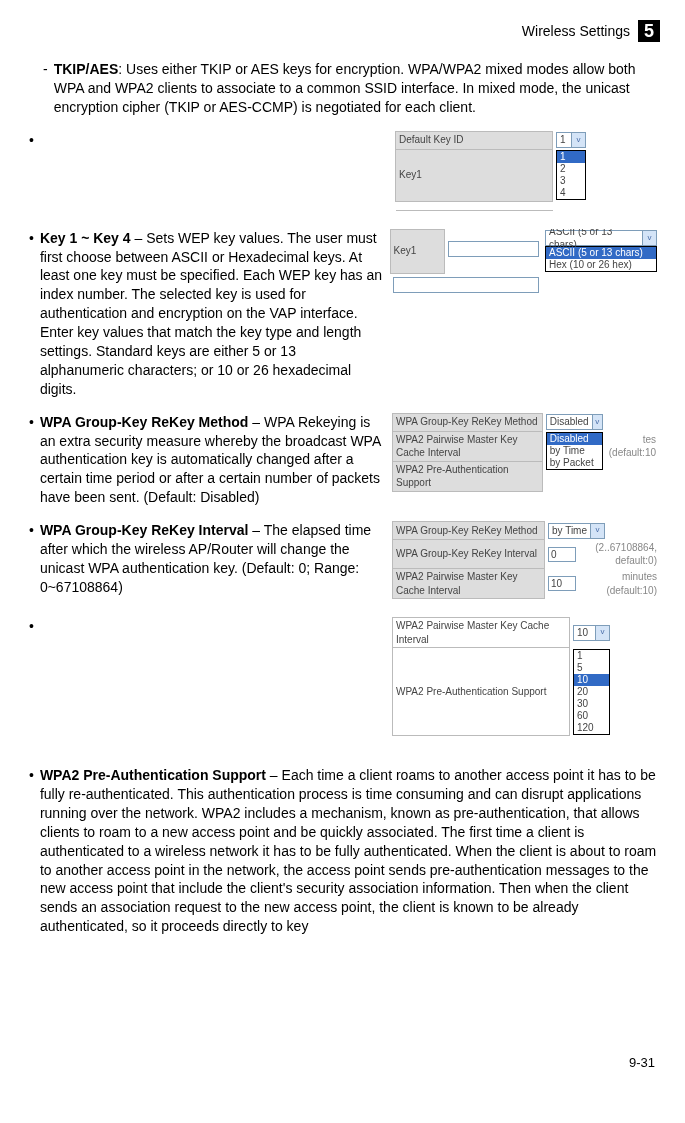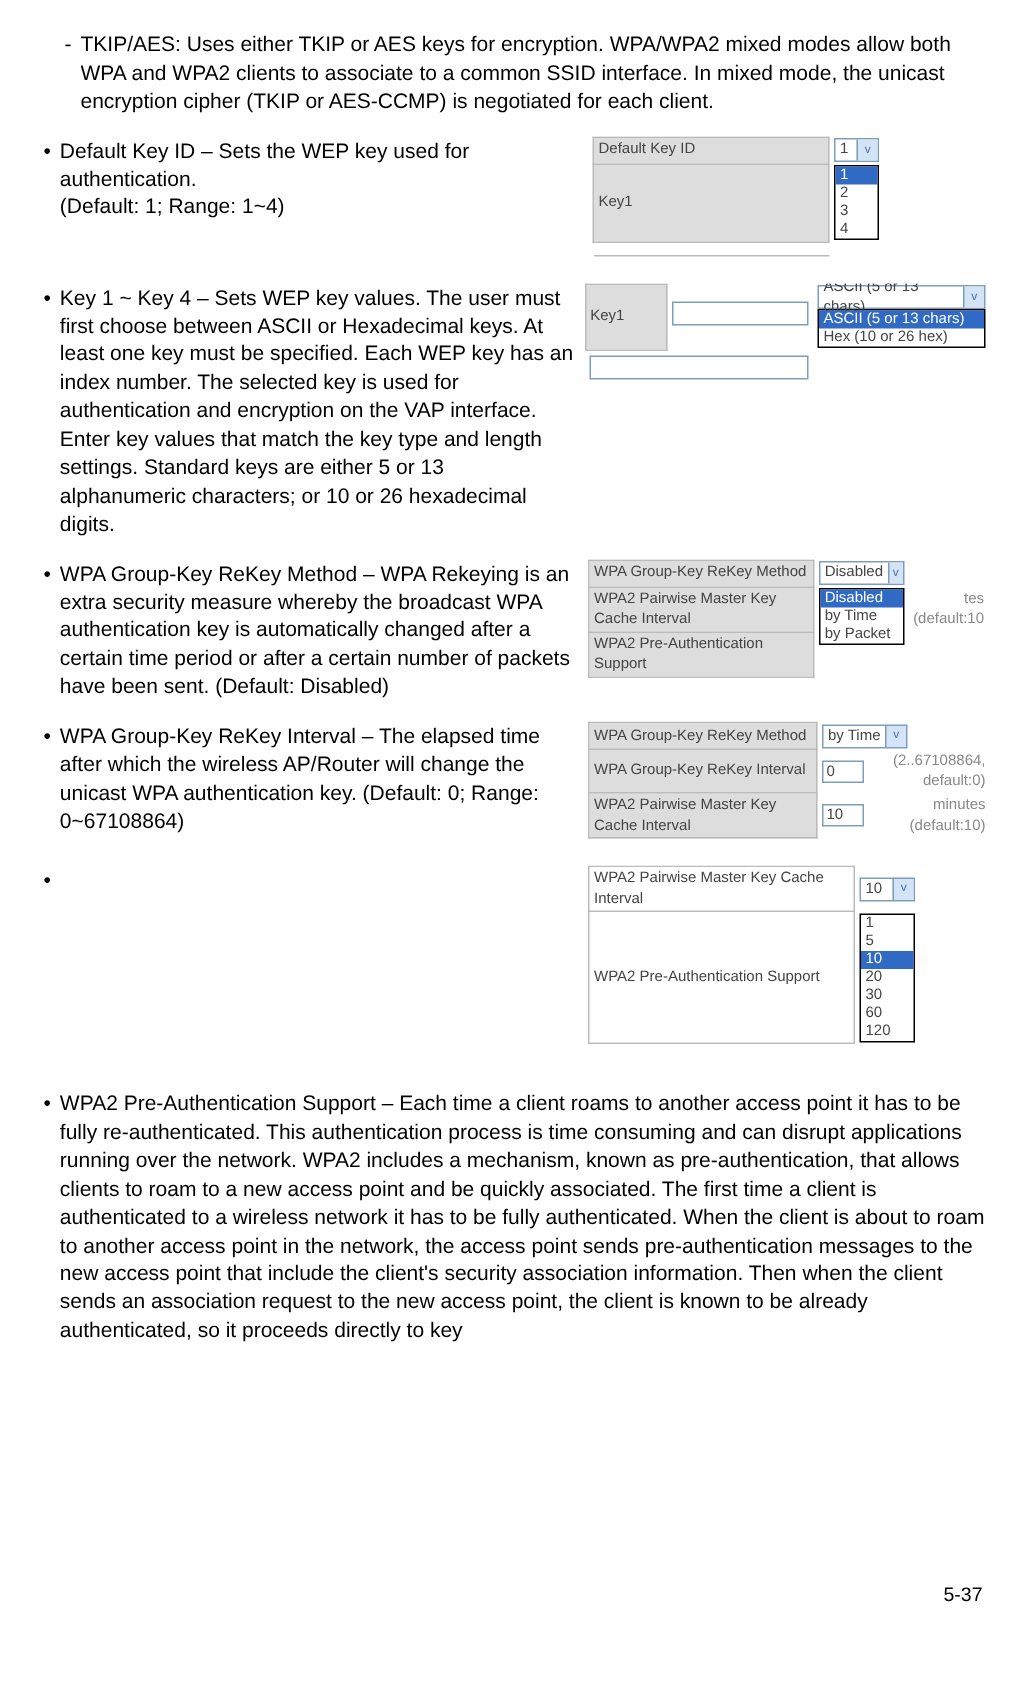--- a/index.html
+++ b/index.html
@@ -144,26 +144,30 @@
     line-height: 13px;
   }
   .gray-note { color: #888; font-size: 10px; text-align: right; }
   .page-num {
     position: absolute;
     bottom: 10px;
     right: 30px;
     font-size: 13px;
   }
   .clearfix::after { content: ""; display: table; clear: both; }
-  b { font-weight: normal; text-align: right; }
+  b { font-weight: bold; text-align: right; }
 </style>
 </head>
 <body>
 
 <div class="page">
+  <div class="header-row">
+    <span>Wireless Settings</span>
+    <span class="chapter-box">5</span>
+  </div>
 
   <div class="content">
 
     <div class="sub-bullet clearfix">
       <span class="dash-marker">-</span>
       <div class="bullet-body">
         <b>TKIP/AES</b><span>: Uses either TKIP or AES keys for encryption. WPA/WPA2 mixed modes allow both WPA and WPA2 clients to associate to a common SSID interface. In mixed mode, the unicast encryption cipher (TKIP or AES-CCMP) is negotiated for each client.</span>
       </div>
     </div>
 
@@ -191,24 +195,20 @@
             </div>
           </td>
         </tr>
         <tr>
               <td style="border-top:1px solid #bbb;border-bottom:1px solid #bbb;height:6px;"></td>
               <td></td>
             </tr>
       </tbody>
         </table>
       <span class="bullet-marker">•</span>
-      <div class="bullet-body">
-        <b>Default Key ID</b><span> – Sets the WEP key used for authentication.</span><br>
-        <span>(Default: 1; Range: 1~4)</span>
-      </div>
     </div>
 
     <div class="bullet clearfix">
       <table class="float-figure fig-table" style="width:265px;">
         <tbody>
             <tr>
           <td class="lbl-cell" style="width:50px;">Key1</td>
           <td style="width:90px;"><div class="input-box" style="width:85px;"></div></td>
           <td>
             <div class="dd-box" style="width:110px;">
@@ -334,14 +334,14 @@
 
     <div class="bullet clearfix">
       <span class="bullet-marker">•</span>
       <div class="bullet-body">
         <b>WPA2 Pre-Authentication Support</b><span> – Each time a client roams to another access point it has to be fully re-authenticated. This authentication process is time consuming and can disrupt applications running over the network. WPA2 includes a mechanism, known as pre-authentication, that allows clients to roam to a new access point and be quickly associated. The first time a client is authenticated to a wireless network it has to be fully authenticated. When the client is about to roam to another access point in the network, the access point sends pre-authentication messages to the new access point that include the client's security association information. Then when the client sends an association request to the new access point, the client is known to be already authenticated, so it proceeds directly to key</span>
       </div>
     </div>
 
   </div>
 
-  <div class="page-num">5-37</div>
+  <div class="page-num">9-31</div>
 </div>
 
 </body></html>

